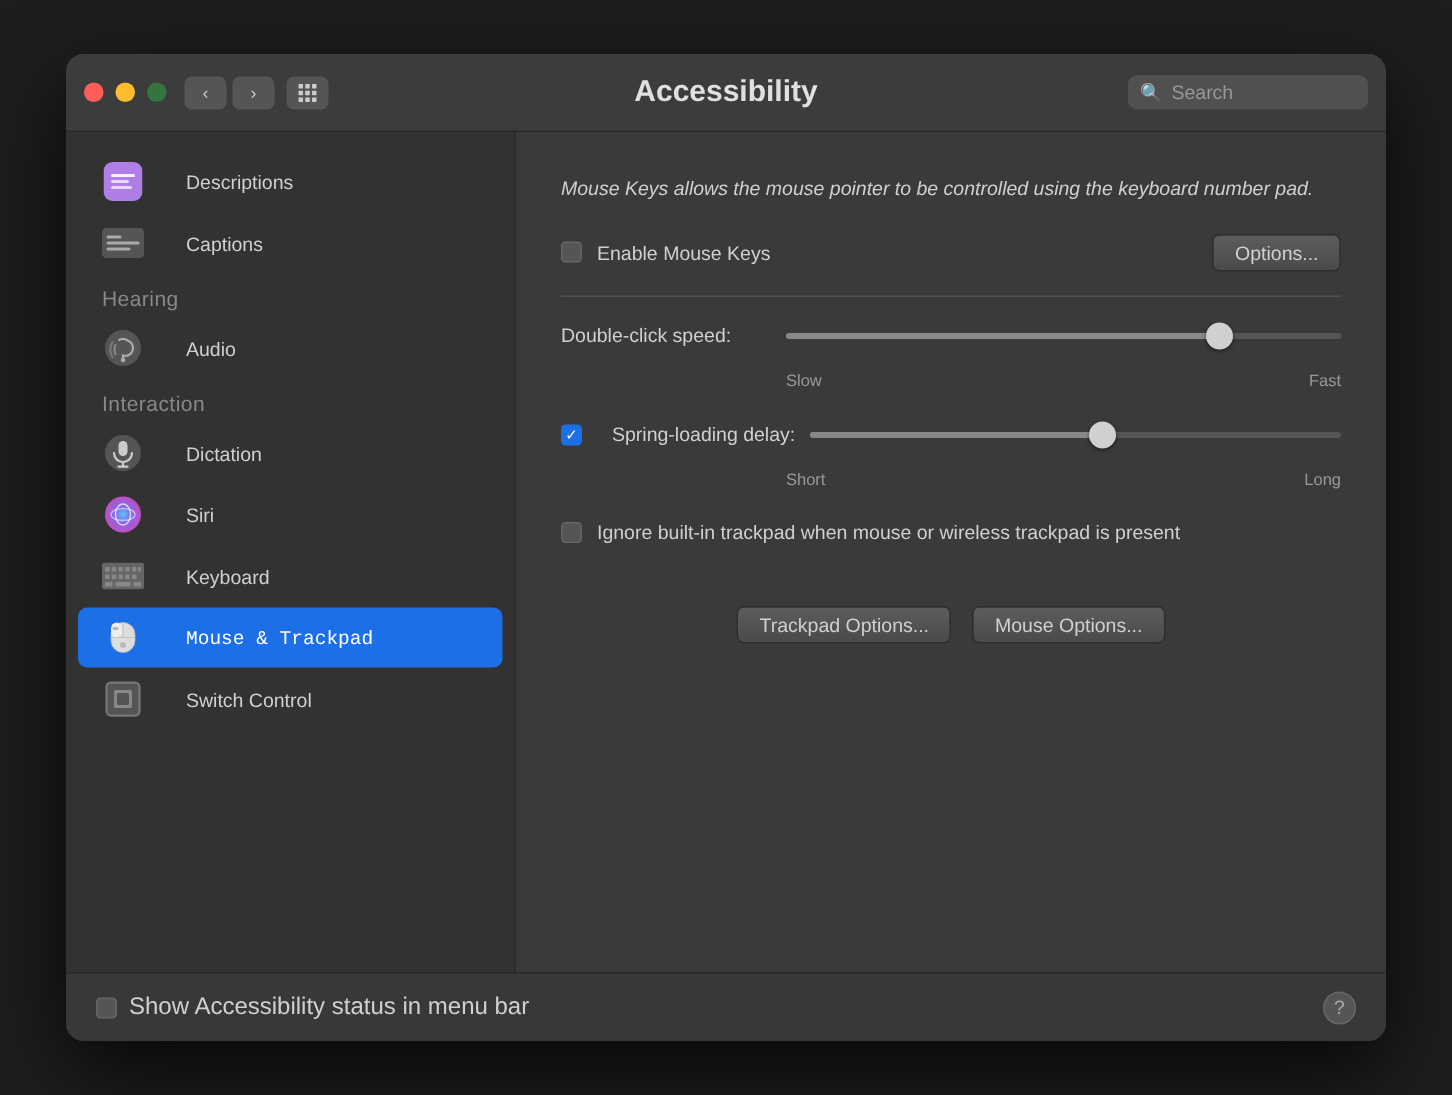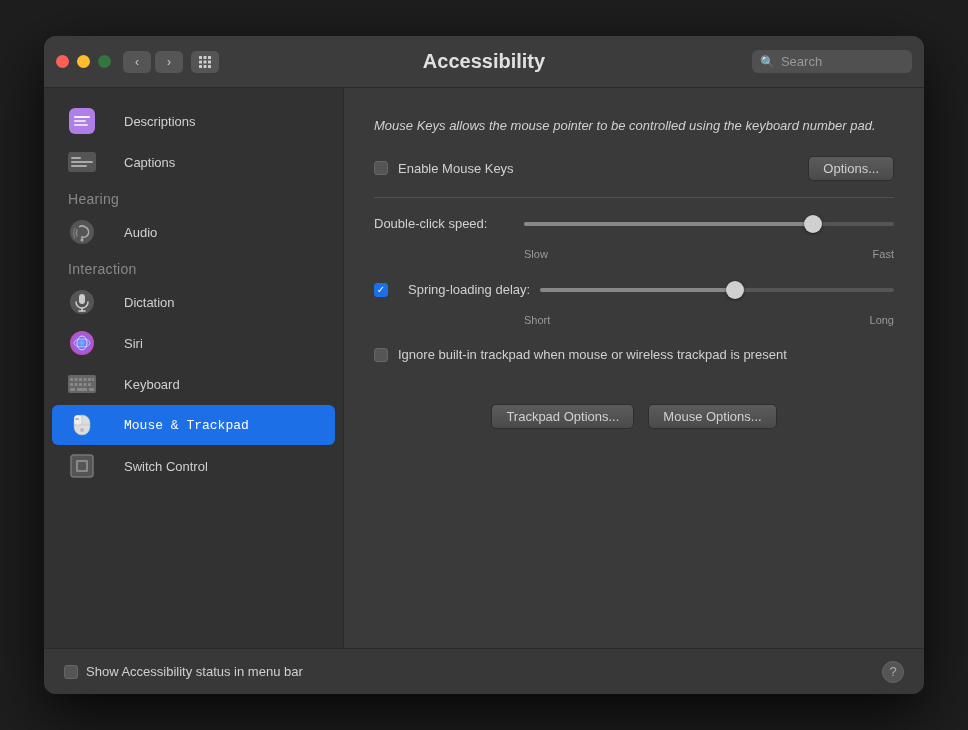--- a/index.html
+++ b/index.html
@@ -274,21 +274,21 @@
       align-items: center;
       padding: 0 20px;
       justify-content: space-between;
     }
     .bottom-left {
       display: flex;
       align-items: center;
       gap: 8px;
     }
     .bottom-label {
-      font-size: 13px;
+      font-size: 16px;
       color: #d0d0d0;
     }
     .help-btn {
       width: 22px;
       height: 22px;
       border-radius: 50%;
       background: #555;
       border: 1px solid #666;
       color: #aaa;
       font-size: 13px;

